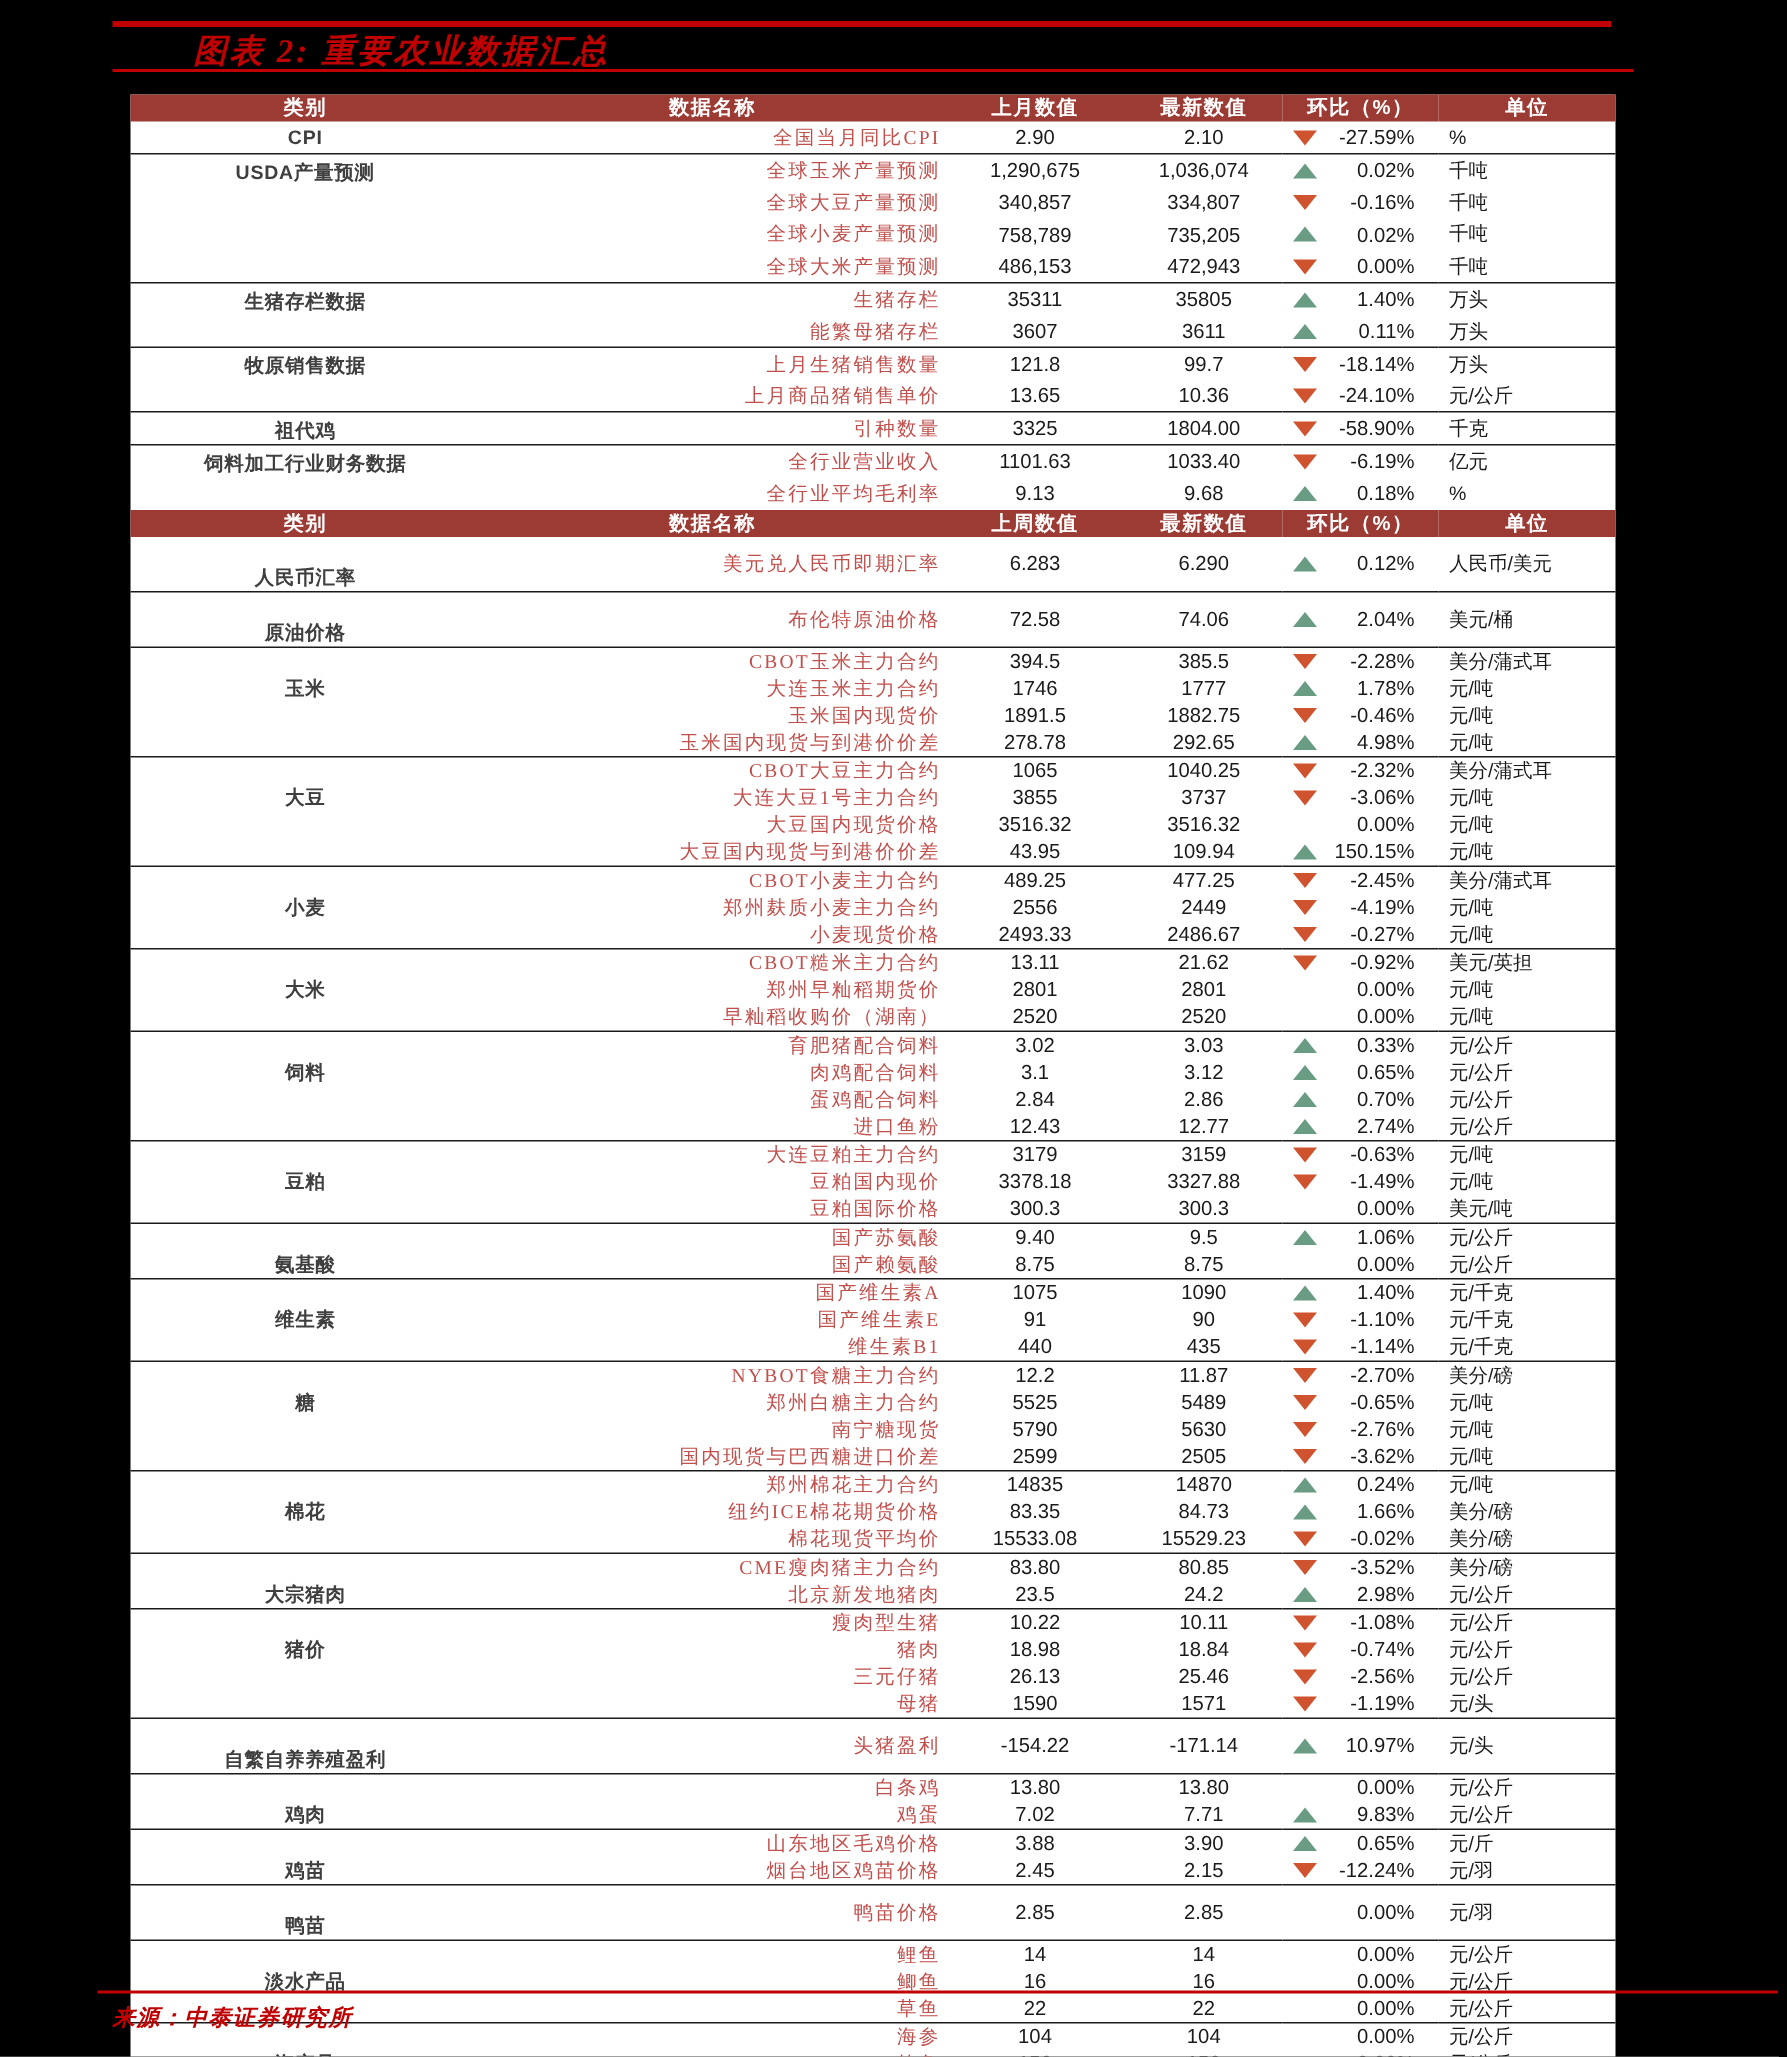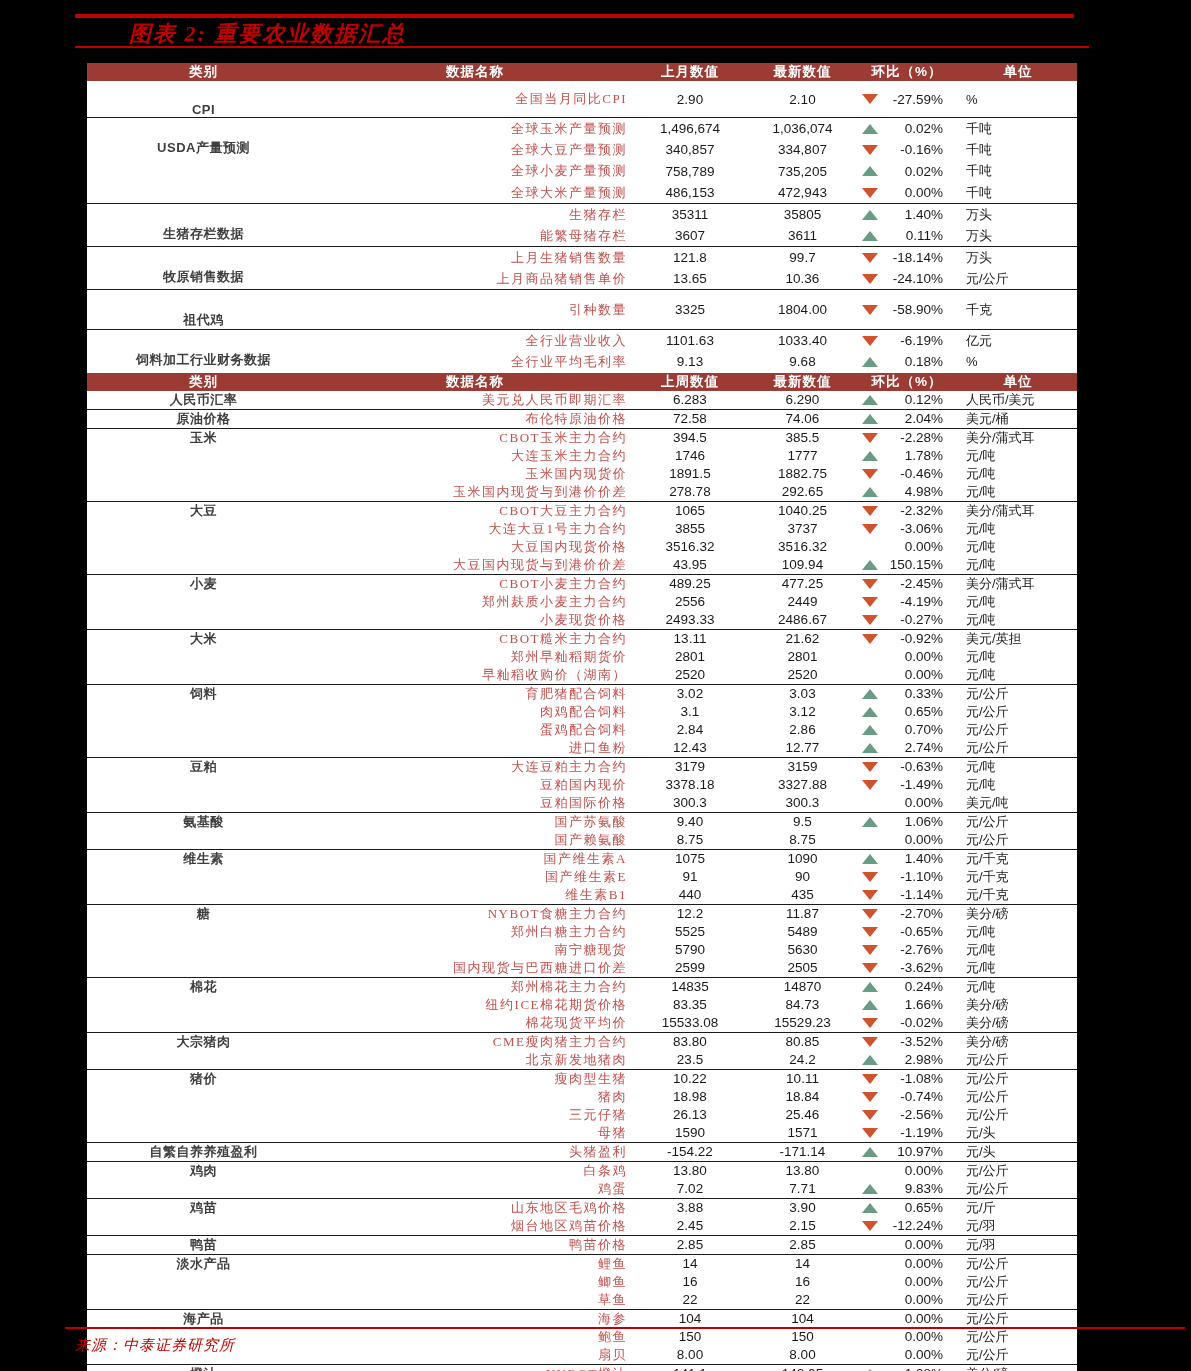--- a/index.html
+++ b/index.html
@@ -22,23 +22,23 @@
   }
   tr.hdr td {
     background:var(--header-bg,#9c3a34); color:#fff; font-weight:bold;
     font-size:13.5px; height:16px; text-align:center; letter-spacing:1px;
   }
   td { vertical-align:middle; }
   tr.sec-m td { height:21.5px; }
   tr.sec-w td { height:17px; }
   td.cat {
     font-weight:bold; color:#3f3f3f; text-align:center; font-size:13px;
-    vertical-align:top; padding-top:0; letter-spacing:0.5px;
+    vertical-align:top; padding-top:18px; letter-spacing:0.5px;
   }
-  tr.sec-m td.cat { padding-top:21px; }
+  tr.sec-m td.cat { padding-top:3px; }
   td.mname {
     color:var(--name-red,#c0504d); text-align:right; padding-right:3px;
     font-size:13px; letter-spacing:1.5px;
     font-family:"Liberation Serif","DejaVu Serif",serif;
   }
   td.num { text-align:center; font-size:13.5px; color:#1a1a1a; }
   td.unit { text-align:left; padding-left:7px; font-size:13px; color:#1a1a1a; }
   td.chg { padding:0; }
   .change-wrap { display:flex; align-items:center; padding-left:7px; padding-right:16px; }
   .arrow-box { width:26px; display:flex; align-items:center; }
@@ -52,21 +52,21 @@
     width:0; height:0; display:inline-block;
     border-left:8px solid transparent; border-right:8px solid transparent;
     border-top:10px solid var(--down,#d0532f);
   }
   tr.group-start td { border-top:1.5px solid #1a1a1a; }
 
   .source-line { position:absolute; left:65px; top:1327px; width:1120px; height:2px; background:var(--accent,#c00000); }
   .source-text {
     position:absolute; left:75px; top:1336px; color:var(--accent,#c00000);
     font-family:"Liberation Serif","DejaVu Serif",serif;
-    font-style:italic; font-weight:normal; font-size:15px; letter-spacing:1px;
+    font-style:italic; font-weight:bold; font-size:15px; letter-spacing:1px;
   }
 </style>
 </head>
 <body>
 
 <div class="title-line-top"></div>
 <div class="page-title">图表 2: 重要农业数据汇总</div>
 <div class="title-line-bottom"></div>
 
 <table class="data-table">
@@ -98,21 +98,21 @@
               <span class="tri-down"></span>
             </span>
             <span class="pct">-27.59%</span>
           </div>
         </td>
         <td class="unit">%</td>
       </tr>
       <tr class="sec-m group-start">
         <td class="cat" rowspan="4">USDA产量预测</td>
         <td class="mname">全球玉米产量预测</td>
-        <td class="num">1,496,674</td>
+        <td class="num">1,290,675</td>
         <td class="num">1,036,074</td>
         <td class="chg">
           <div class="change-wrap">
             <span class="arrow-box">
               <span class="tri-up"></span>
             </span>
             <span class="pct">0.02%</span>
           </div>
         </td>
         <td class="unit">千吨</td>

